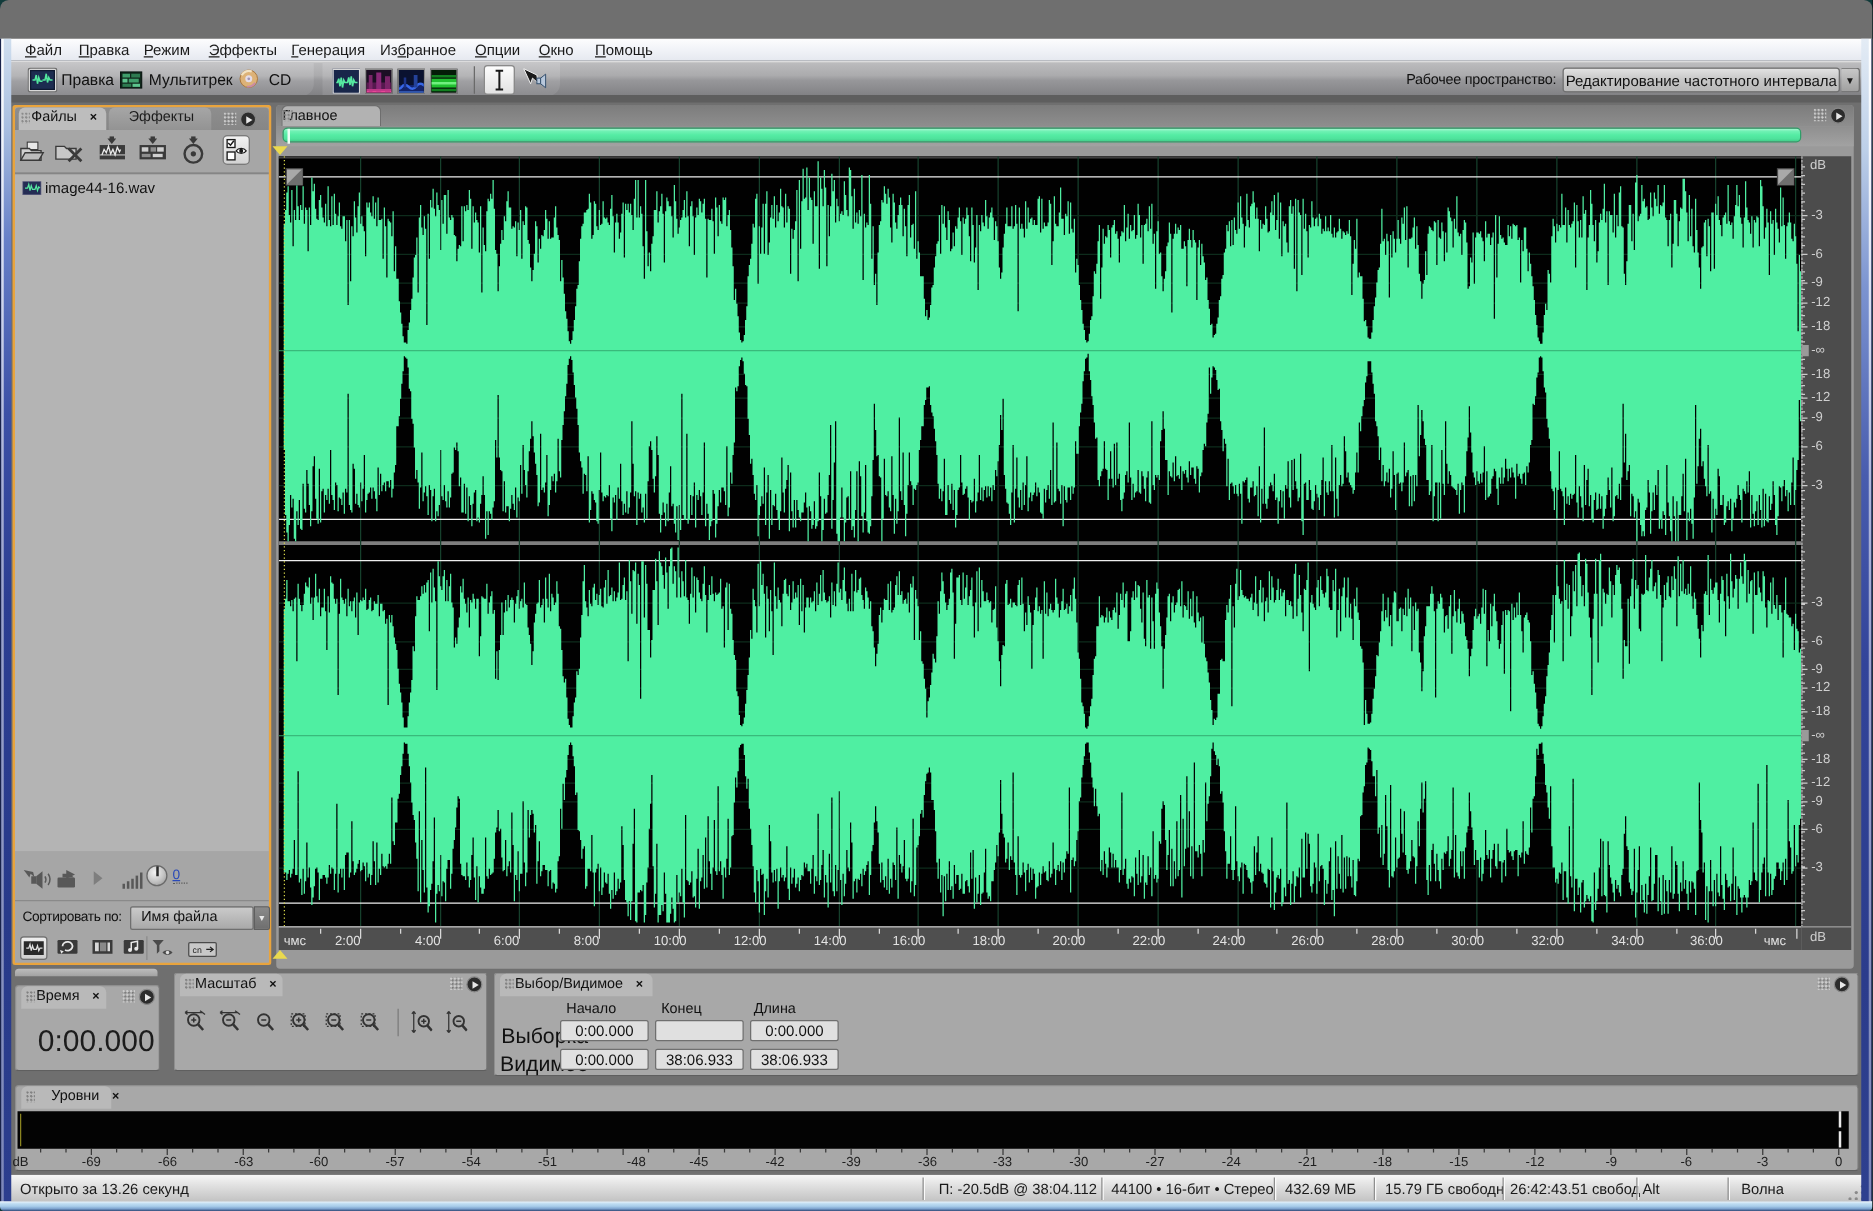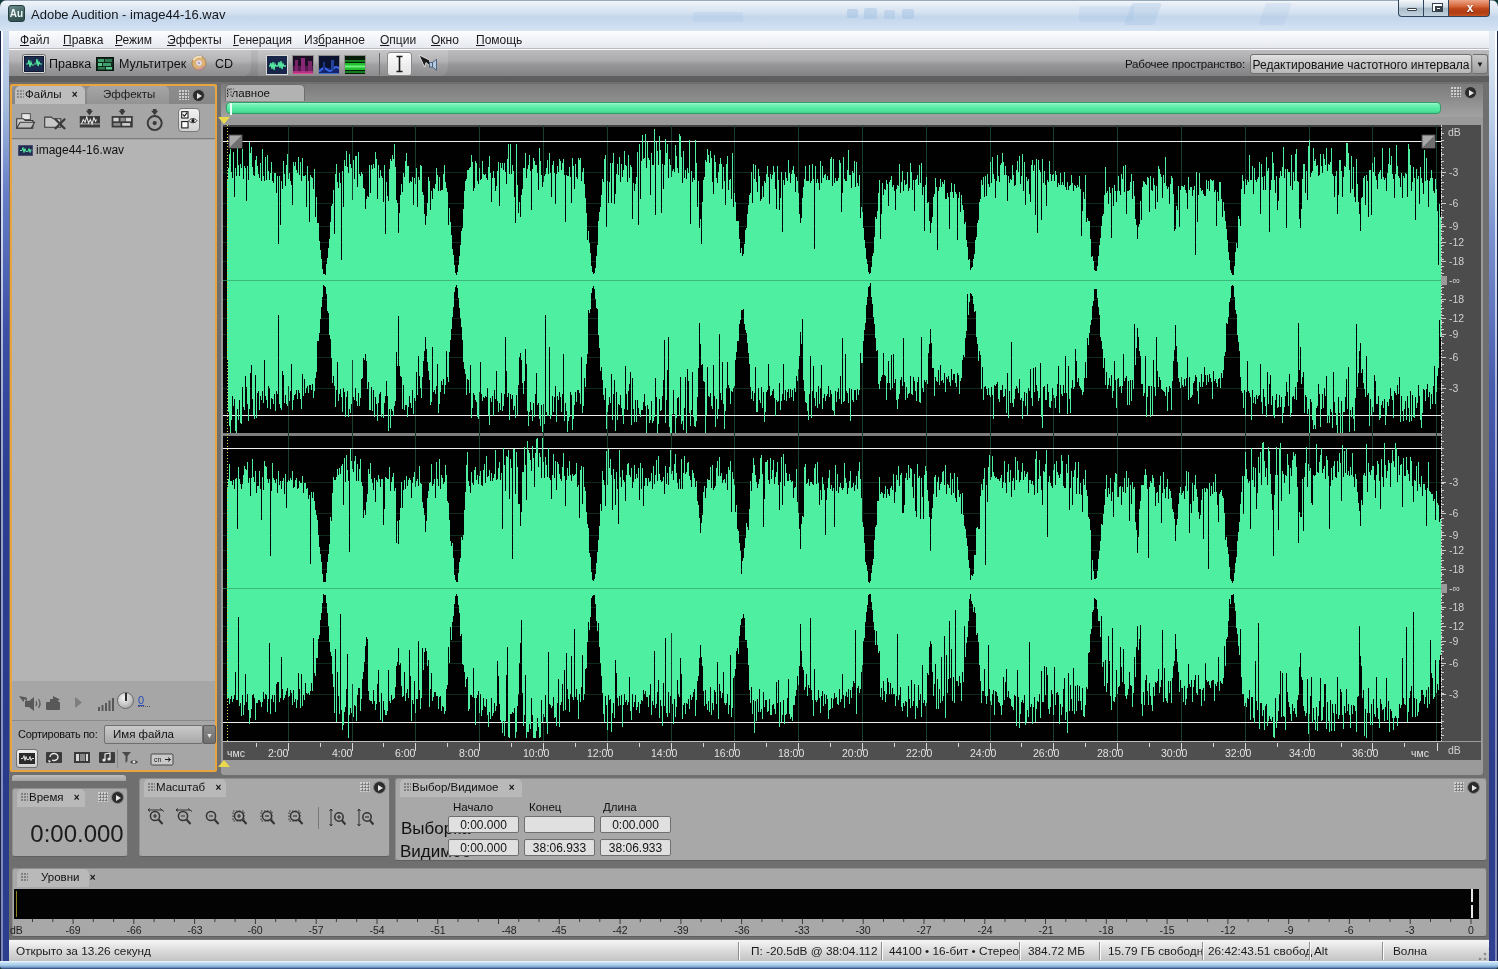--- a/index.html
+++ b/index.html
@@ -97,41 +97,20 @@
  background-image:radial-gradient(circle at 1px 1px,#808080 0.8px,transparent 1.1px);background-size:3px 3px}
 #ftab-act:before{content:"";position:absolute;left:2px;top:4px;width:7px;height:9px;
  background-image:radial-gradient(circle at 1px 1px,#8a8a8a 0.8px,transparent 1.1px);background-size:3px 3px}
 
 #lvmeter{position:absolute;left:1px;top:20px;width:1465px;height:30px;background:#030303}
 #lvscale{position:absolute;left:1px;top:50px;width:1465px;height:18px}
 .lvl{position:absolute;top:5px;width:32px;text-align:center;font-size:10.5px;color:#1e1e1e}
 </style></head>
 <body>
 <div id="win">
-  <div id="titlebar">
-    <div class="ghost" style="left:847px;top:9px;width:11px;height:9px;opacity:.5"></div>
-    <div class="ghost" style="left:864px;top:8px;width:13px;height:11px;opacity:.45"></div>
-    <div class="ghost" style="left:884px;top:10px;width:11px;height:9px;opacity:.4"></div>
-    <div class="ghost" style="left:902px;top:9px;width:12px;height:10px;opacity:.45"></div>
-    <div class="ghost" style="left:693px;top:12px;width:50px;height:10px;opacity:.22"></div>
-    <div class="ghost" style="left:1079px;top:6px;width:55px;height:16px;opacity:.22"></div>
-    <div class="ghost" style="left:1128px;top:3px;width:30px;height:22px;opacity:.3;transform:skewX(-20deg)"></div>
-    <div class="ghost" style="left:1262px;top:3px;width:26px;height:22px;opacity:.2;transform:skewX(-20deg)"></div>
-    <div id="title-ico">Au</div>
-    <div id="title-text">Adobe Audition - image44-16.wav</div>
-    <div class="capbtn" id="btn-min">
-        <div class="glyph-min"></div>
-      </div>
-    <div class="capbtn" id="btn-max">
-        <div class="glyph-max"></div>
-      </div>
-    <div class="capbtn" id="btn-close">
-        <div class="glyph-x">x</div>
-      </div>
-  </div>
   <div id="menubar">
       <span style="left:17px"><u>Ф</u>айл</span>
       <span style="left:60px"><u>П</u>равка</span>
       <span style="left:112px"><u>Р</u>ежим</span>
       <span style="left:164px"><u>Э</u>ффекты</span>
       <span style="left:230px"><u>Г</u>енерация</span>
       <span style="left:301px">Из<u>б</u>ранное</span>
       <span style="left:377px"><u>О</u>пции</span>
       <span style="left:428px"><u>О</u>кно</span>
       <span style="left:473px"><u>П</u>омощь</span>
@@ -581,21 +560,21 @@
   </div>
 </div>
 
   <div id="statusbar">
     <div class="cell" style="left:13px">Открыто за 13.26 секунд</div>
     <div class="sep" style="left:735px"></div>
     <div class="cell" style="left:748px">П: -20.5dB @  38:04.112</div>
     <div class="sep" style="left:878px"></div>
     <div class="cell" style="left:886px">44100 • 16-бит • Стерео</div>
     <div class="sep" style="left:1016px"></div>
-    <div class="cell" style="left:1025px">384.72 МБ</div>
+    <div class="cell" style="left:1025px">432.69 МБ</div>
     <div class="sep" style="left:1096px"></div>
     <div class="cell" style="left:1105px">15.79 ГБ свободн</div>
     <div class="sep" style="left:1199px"></div>
     <div class="cell" style="left:1205px">26:42:43.51 свобод</div>
     <div class="sep" style="left:1306px"></div>
     <div class="cell" style="left:1311px">Alt</div>
     <div class="sep" style="left:1379px"></div>
     <div class="cell" style="left:1390px">Волна</div>
     <svg width="16" height="14" style="position:absolute;left:1474px;top:6px">
       <g fill="#8a8a8a">

